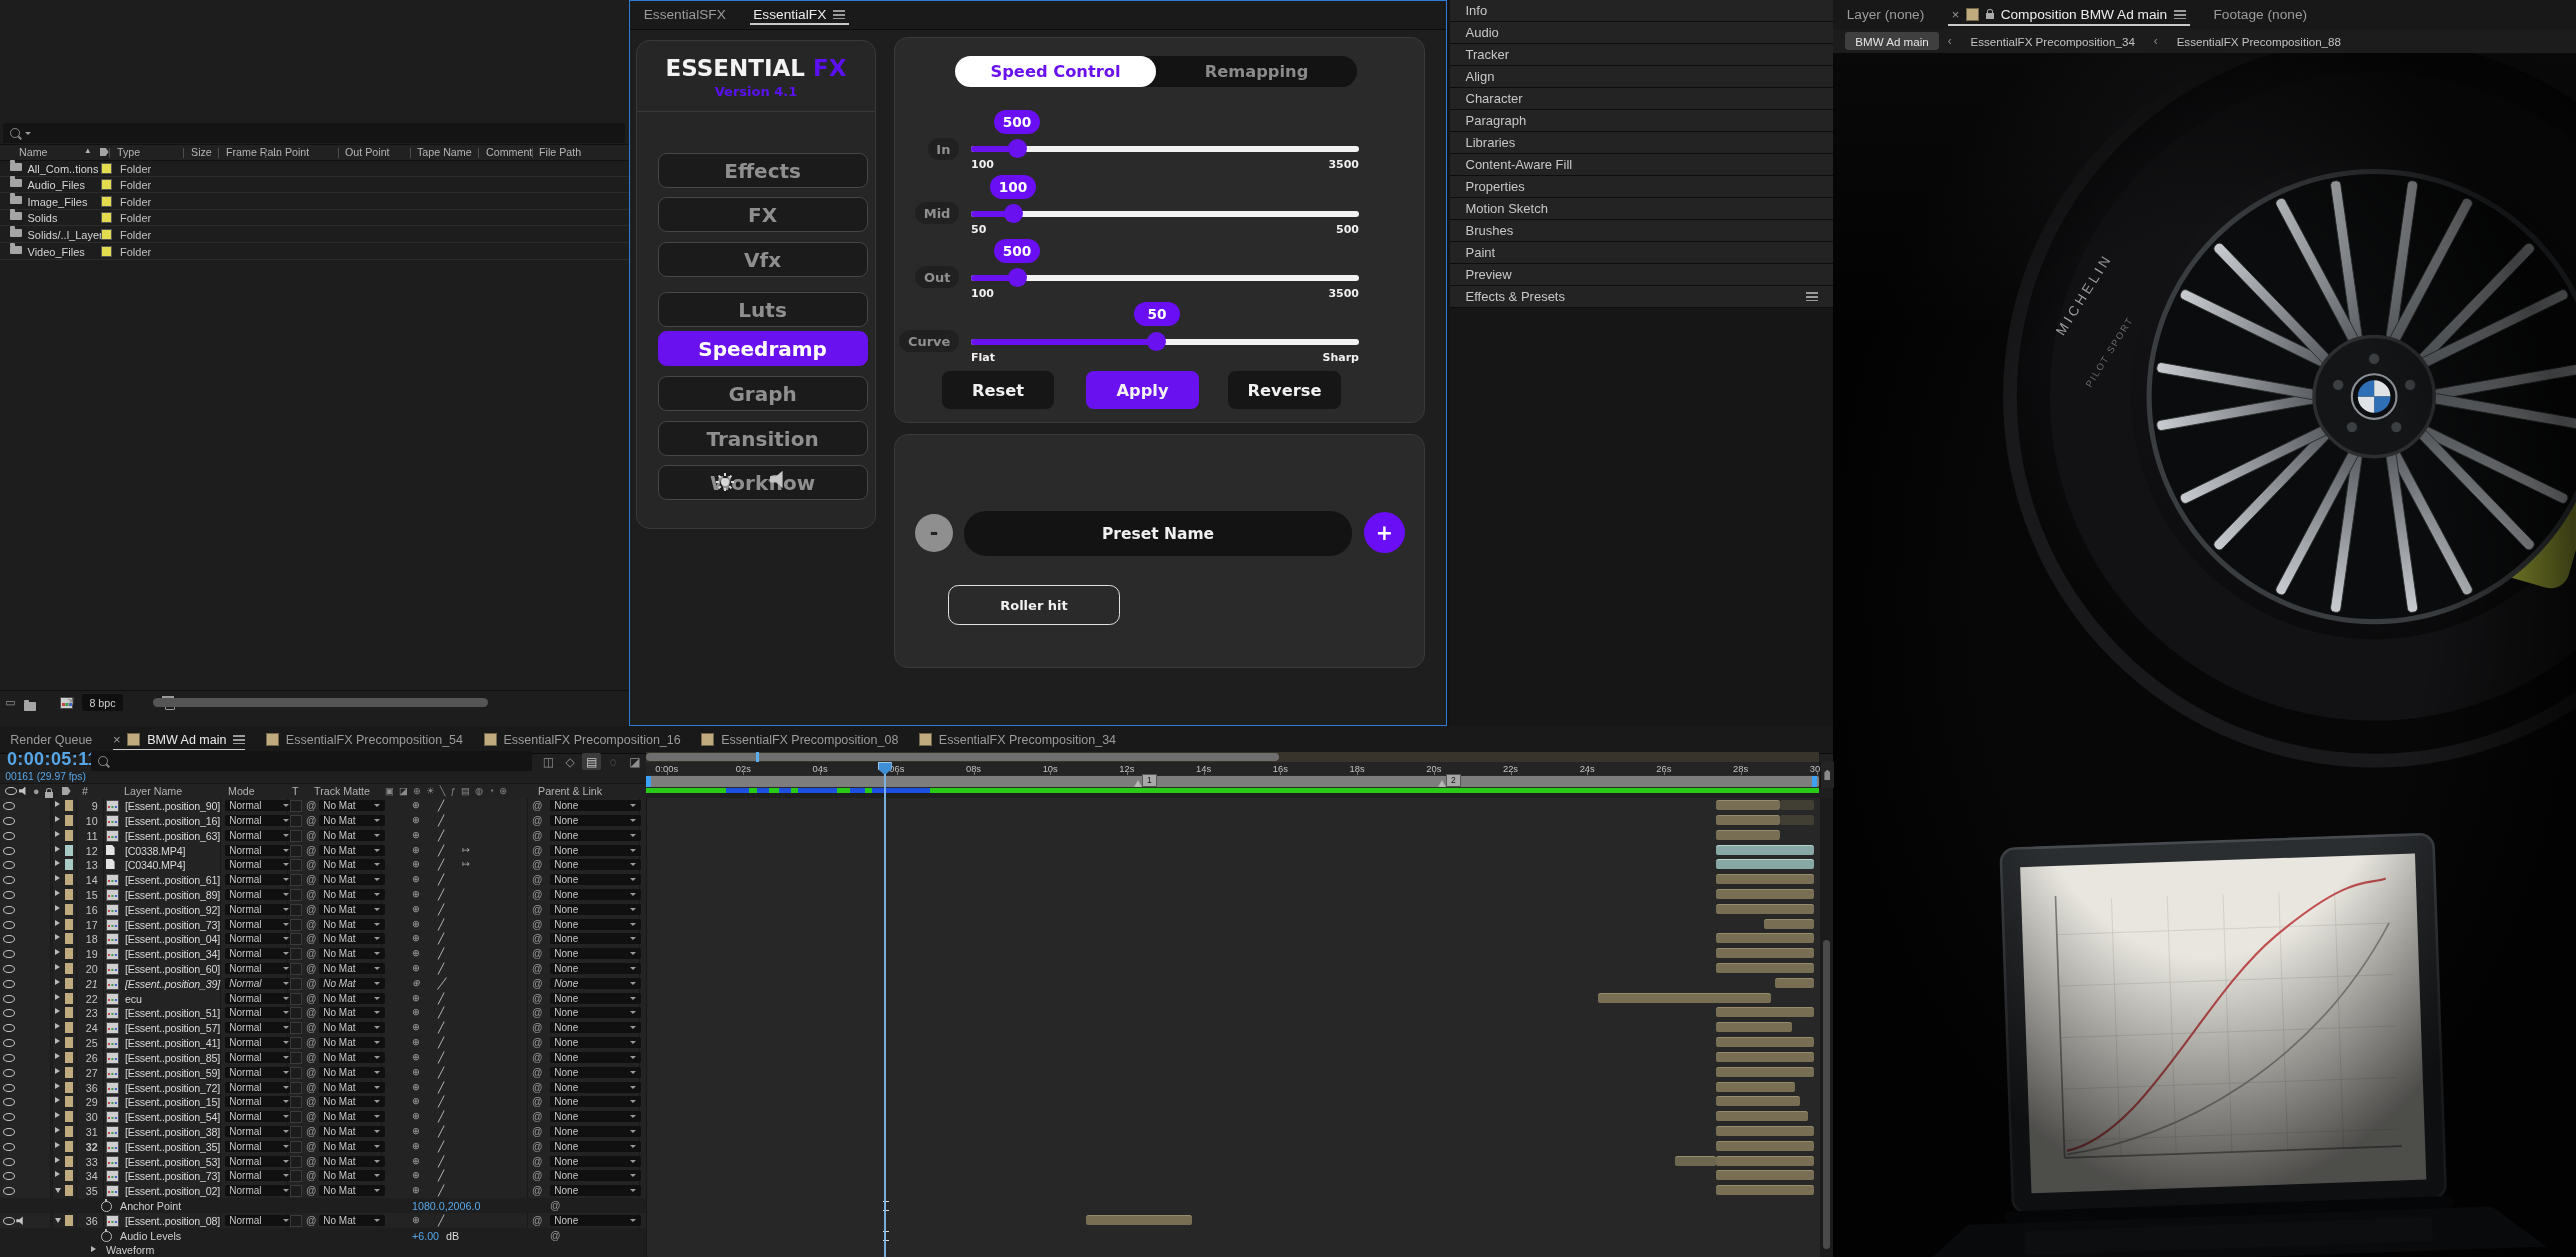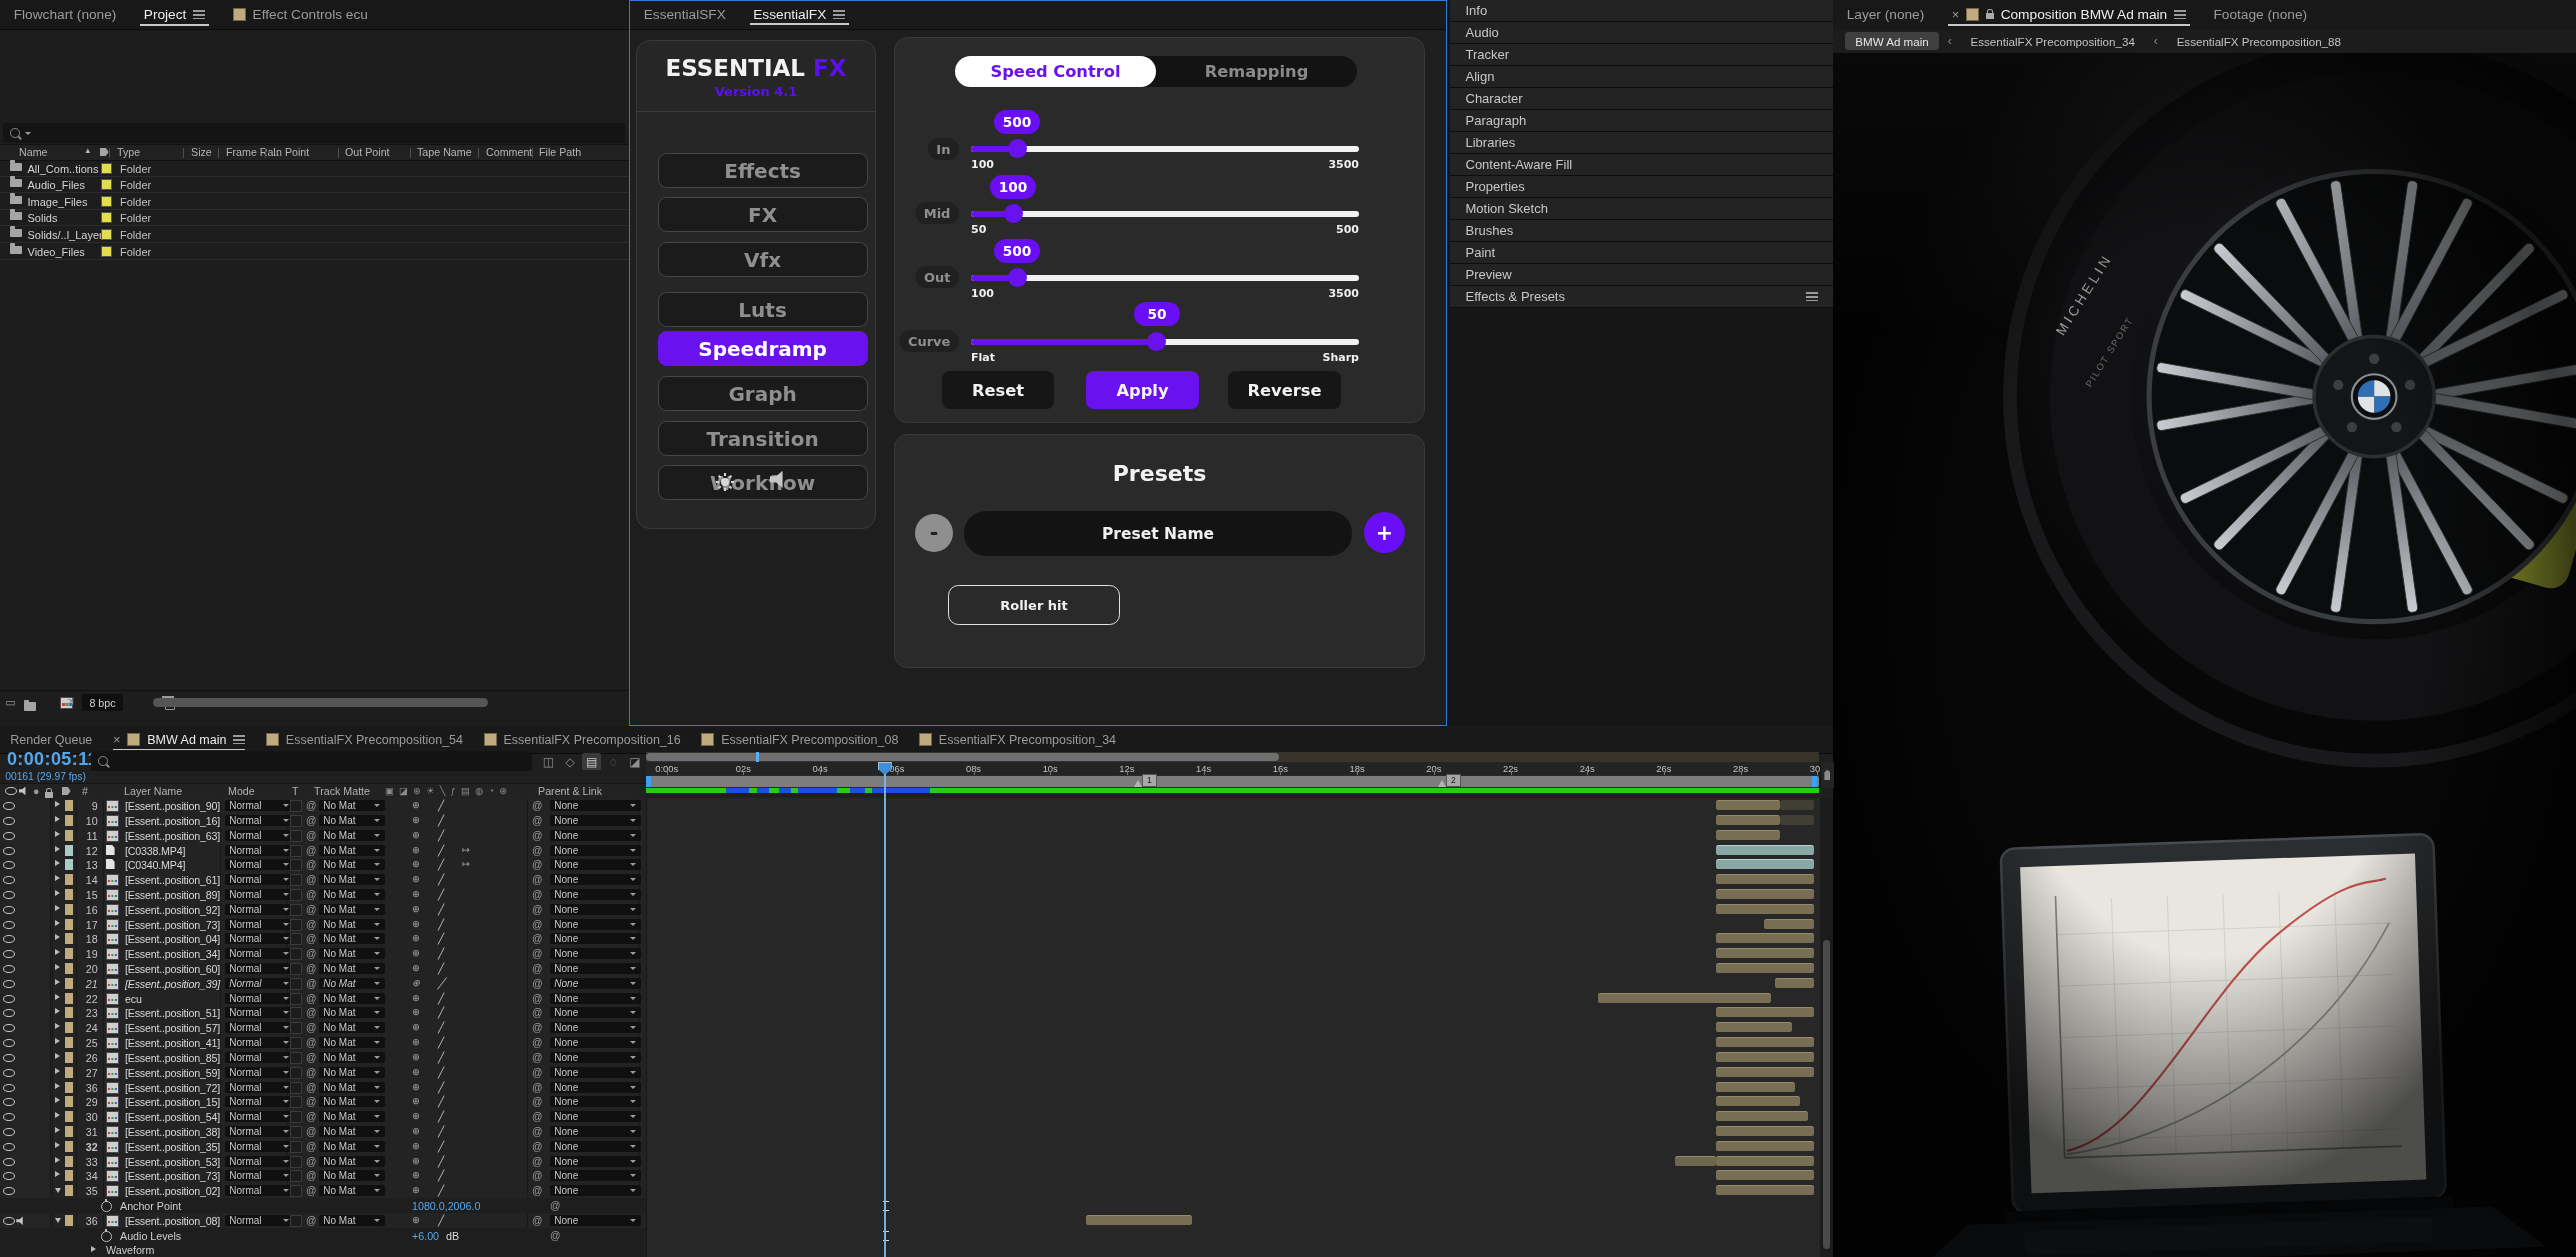--- a/index.html
+++ b/index.html
@@ -103,33 +103,20 @@
   .seg{position:absolute;top:0;height:100%;background:#1d50e0}
   .ic5{font-size:12px;color:#8f8f8f;width:19px;height:17px;display:flex;align-items:center;justify-content:center}
   .ic5.on{background:#3a3a3a;border-radius:1.7px;color:#c8c8c8}
 </style>
 </head>
 <body>
 
 <div id="root">
 
   <section id="project" class="ab">
-    <div class="tabbar" id="proj-tabs" style="height:29px">
-        <div class="tab">
-          <span>Flowchart (none)</span>
-        </div>
-        <div class="tab active">
-          <span>Project</span>
-          <span class="menu-ic"></span>
-        </div>
-        <div class="tab">
-          <span class="sq"></span>
-          <span>Effect Controls ecu</span>
-        </div>
-      </div>
     <div id="proj-search" class="ab">
       <span class="mag"></span>
       <span class="caret"></span>
     </div>
     <div id="proj-head" class="ab">
         <span style="left: 19px;">Name</span>
         <span style="left: 117px;">Type</span>
         <span style="left: 191px;">Size</span>
         <span style="left: 226px;">Frame Ra..</span>
         <span style="left: 273px;">In Point</span>
@@ -262,21 +249,20 @@
           <div class="bubble fx" style="left: 239px; top: 264px;">50</div>
           <div class="mm fx" style="left: 76px; top: 313px;">Flat</div>
           <div class="mm fx" style="left: 292px; top: 313px; width: 172px; text-align: right;">Sharp</div>
         </div>
       <div class="act fx" style="left:47px;top:333px;width:112px">Reset</div>
       <div class="act primary fx" style="left:191px;top:333px;width:113px">Apply</div>
       <div class="act fx" style="left:333px;top:333px;width:113px">Reverse</div>
     </div>
 
     <div class="card" style="left:264px;top:433px;width:529px;height:232px">
-      <div class="fx" style="text-align:center;margin-top:26px;font-size:22px;color:#f2f2f2">Presets</div>
       <div class="ab fx" style="left:20px;top:79px;width:38px;height:38px;border-radius:50%;background:#8f8f8f;color:#222;font-size:20.6px;display:flex;align-items:center;justify-content:center">-</div>
       <div class="ab fx" style="left:69px;top:76px;width:388px;height:45px;border-radius:22px;background:#131313;color:#f0f0f0;font-size:15.5px;display:flex;align-items:center;justify-content:center">Preset Name</div>
       <div class="ab fx" style="left:469px;top:77px;width:41px;height:41px;border-radius:50%;background:#6a0ef5;color:#fff;font-size:20.6px;display:flex;align-items:center;justify-content:center">+</div>
       <div class="ab fx" style="left:53px;top:150px;width:170px;height:38px;border:1.7px solid #e2e2e2;border-radius:10.3px;color:#f0f0f0;font-size:13px;display:flex;align-items:center;justify-content:center">Roller hit</div>
     </div>
   </section>
 
   <section id="dock" class="ab">
       <div class="dock-row">
         <span>Info</span>

